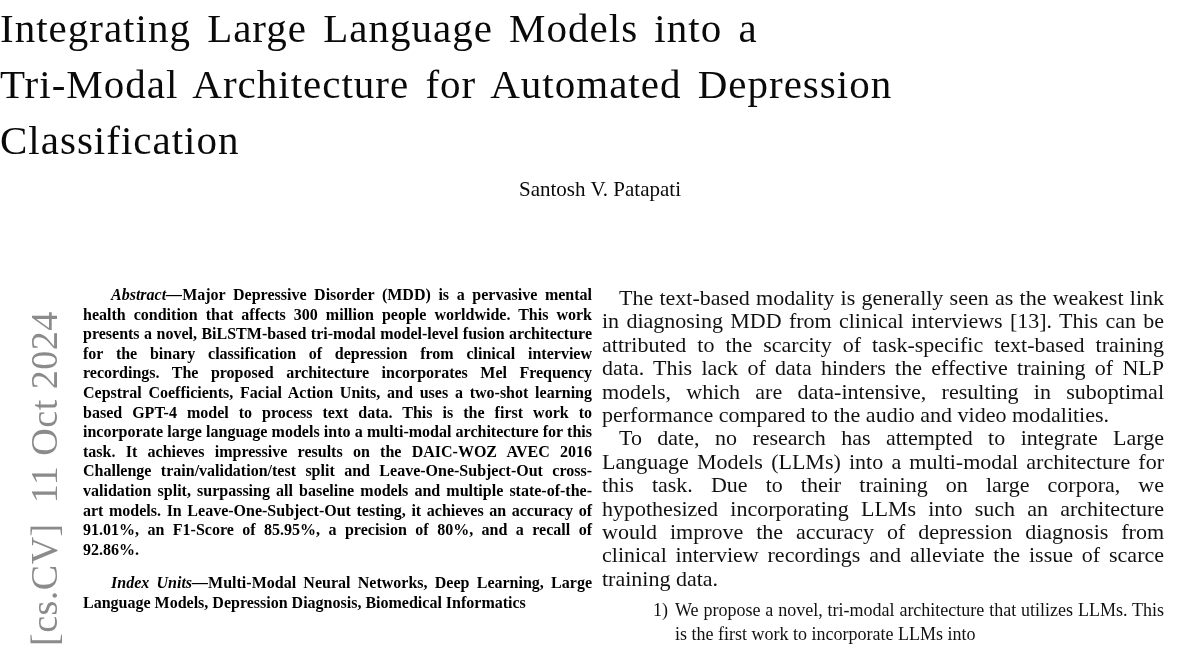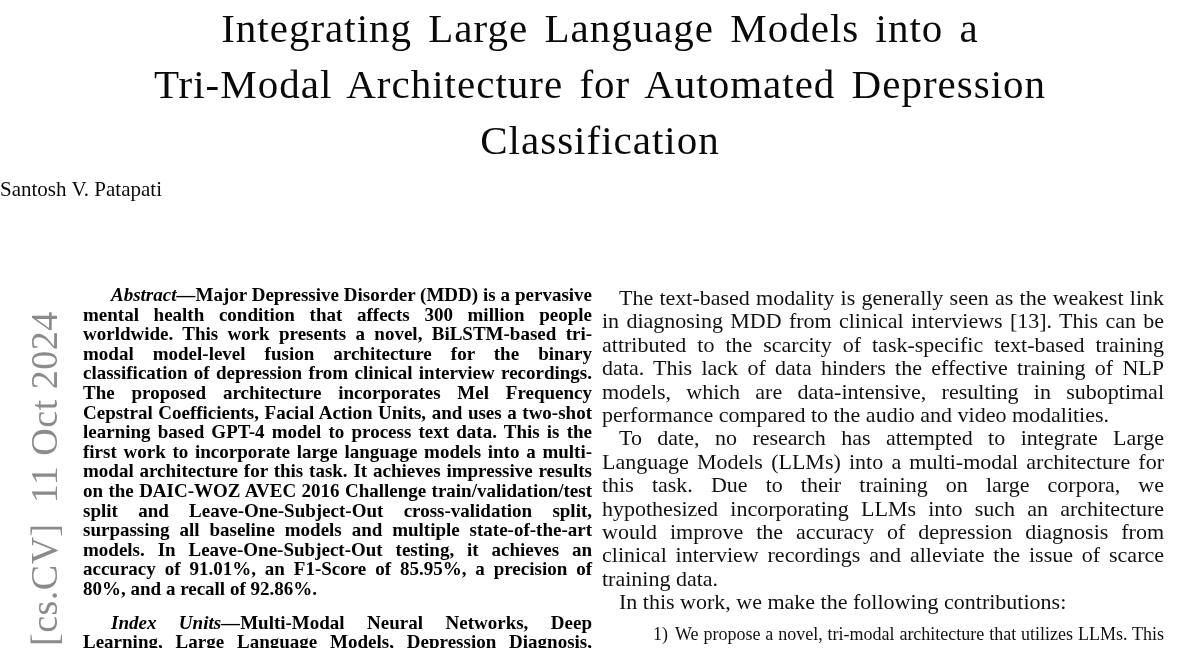--- a/index.html
+++ b/index.html
@@ -24,51 +24,51 @@
     white-space: nowrap;
     font-size: 38px;
     letter-spacing: 0.5px;
     color: #8b8b8b;
   }
   
   .title {
     position: absolute;
     top: 0; left: 0;
     width: 1200px;
-    text-align: center;
+    text-align: left;
     font-size: 41px;
     font-weight: normal;
     line-height: 56px;
     letter-spacing: 1px;
     word-spacing: 5px;
     white-space: pre-line;
     color: #0a0a0a;
   }
   .author {
     position: absolute;
     top: 176px; left: 0;
     width: 1200px;
-    text-align: left;
+    text-align: center;
     font-size: 21px;
     line-height: 26px;
     color: #0a0a0a;
   }
   
   .col-left {
     position: absolute;
     left: 83px; top: 285px;
     width: 509px;
   }
   .col-right {
     position: absolute;
     left: 602px; top: 286px;
     width: 562px;
   }
   .abstract, .index-terms {
-    font-size: 19px;
+    font-size: 16px;
     line-height: 19.6px;
     font-weight: bold;
     text-align: justify;
     text-indent: 28px;
     color: #000;
   }
   .index-terms { margin-top: 14px; }
   .lead-italic { font-style: italic; font-weight: bold; }
   .body-par {
     font-size: 22px;
@@ -106,21 +106,20 @@
 
   <div class="col-left">
     <p class="abstract"><span class="lead-italic">Abstract—</span><span>Major Depressive Disorder (MDD) is a pervasive mental health condition that affects 300 million people worldwide. This work presents a novel, BiLSTM-based tri-modal model-level fusion architecture for the binary classification of depression from clinical interview recordings. The proposed architecture incorporates Mel Frequency Cepstral Coefficients, Facial Action Units, and uses a two-shot learning based GPT-4 model to process text data. This is the first work to incorporate large language models into a multi-modal architecture for this task. It achieves impressive results on the DAIC-WOZ AVEC 2016 Challenge train/validation/test split and Leave-One-Subject-Out cross-validation split, surpassing all baseline models and multiple state-of-the-art models. In Leave-One-Subject-Out testing, it achieves an accuracy of 91.01%, an F1-Score of 85.95%, a precision of 80%, and a recall of 92.86%.</span></p>
 
     <p class="index-terms"><span class="lead-italic">Index Units—</span><span>Multi-Modal Neural Networks, Deep Learning, Large Language Models, Depression Diagnosis, Biomedical Informatics</span></p>
   </div>
 
   <div class="col-right">
     <p class="body-par">The text-based modality is generally seen as the weakest link in diagnosing MDD from clinical interviews [13]. This can be attributed to the scarcity of task-specific text-based training data. This lack of data hinders the effective training of NLP models, which are data-intensive, resulting in suboptimal performance compared to the audio and video modalities.</p>
     <p class="body-par">To date, no research has attempted to integrate Large Language Models (LLMs) into a multi-modal architecture for this task. Due to their training on large corpora, we hypothesized incorporating LLMs into such an architecture would improve the accuracy of depression diagnosis from clinical interview recordings and alleviate the issue of scarce training data.</p>
-    <p class="body-par">In this work, we make the following contributions:</p>
 
     <div class="list-item">
       <span class="list-num">1)</span>
       <span>We propose a novel, tri-modal architecture that utilizes LLMs. This is the first work to incorporate LLMs into</span>
     </div>
   </div>
 
 </div>
 
 </body></html>

